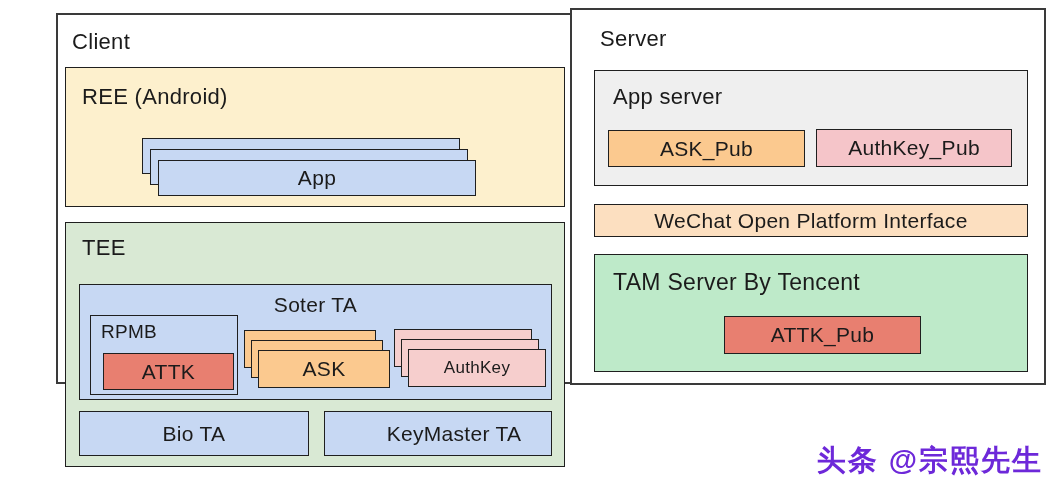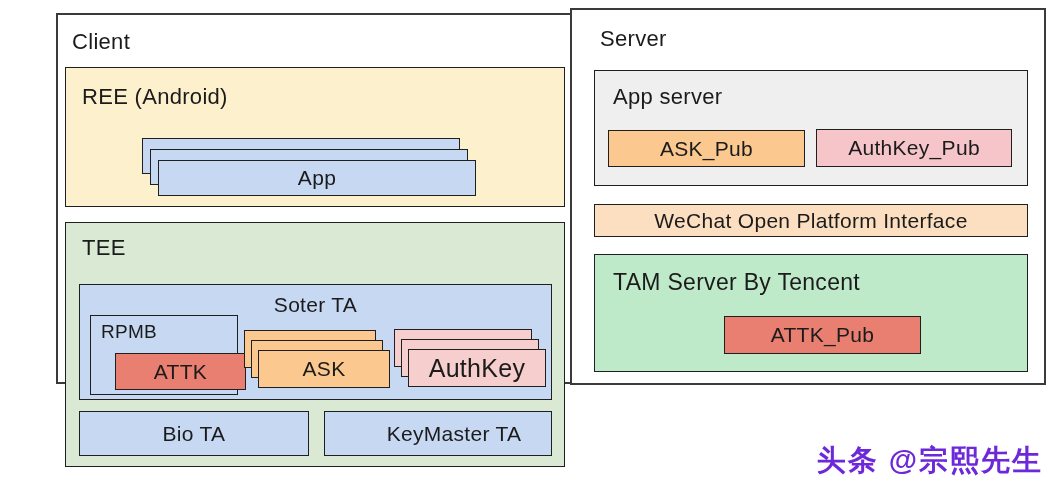--- a/index.html
+++ b/index.html
@@ -24,21 +24,21 @@
   .appcard.b1{left:84px;top:81px;}
   .appcard.front{left:92px;top:92px;}
 
   
   .tee{left:7px;top:207px;width:500px;height:245px;background:var(--tee_bg,#d9e9d4);}
   .tee-ttl{left:16px;top:12px;font-size:22px;}
   .soter{left:13px;top:61px;width:473px;height:116px;background:var(--soter_bg,#c7d8f3);}
   .soter-ttl{left:0;right:0;top:8px;text-align:center;font-size:21px;}
   .rpmb{left:10px;top:30px;width:148px;height:80px;background:var(--rpmb_bg,#c7d8f3);}
   .rpmb-ttl{left:10px;top:5px;font-size:19px;}
-  .attk{left:24px;top:37px;width:131px;height:37px;background:var(--attk_bg,#e87f70);}
+  .attk{left:12px;top:37px;width:131px;height:37px;background:var(--attk_bg,#e87f70);}
   .ask{width:132px;height:38px;background:var(--ask_bg,#fbc98f);}
   .ask.b2{left:164px;top:45px;}
   .ask.b1{left:171px;top:55px;}
   .ask.front{left:178px;top:65px;align-items:center;}
   .authkey{width:138px;height:38px;background:var(--authkey_bg,#f6cecd);}
   .authkey.b2{left:314px;top:44px;}
   .authkey.b1{left:321px;top:54px;}
   .authkey.front{left:328px;top:64px;}
   .bio{left:13px;top:188px;width:230px;height:45px;background:var(--bio_bg,#c7d8f3);}
   .keymaster{left:258px;top:188px;width:228px;height:45px;background:var(--keymaster_bg,#c7d8f3);padding-left:32px;}
@@ -47,21 +47,21 @@
   .appserver{left:22px;top:60px;width:434px;height:116px;background:var(--app_server_bg,#efefef);text-align:center;}
   .appserver-ttl{left:18px;top:13px;font-size:22px;}
   .askpub{left:13px;top:59px;width:197px;height:37px;background:var(--ask_pub_bg,#fbc98f);}
   .authkeypub{left:221px;top:58px;width:196px;height:38px;background:var(--authkey_pub_bg,#f5c5c9);}
   .wechat{left:22px;top:194px;width:434px;height:33px;background:var(--wechat_bg,#fcdfc0);font-size:21px;}
   .tam{left:22px;top:244px;width:434px;height:118px;background:var(--tam_bg,#beeac9);}
   .tam-ttl{left:18px;top:14px;font-size:23px;}
   .attkpub{left:129px;top:61px;width:197px;height:38px;background:var(--attk_pub_bg,#e87f70);}
 
   .card{display:flex;align-items:center;justify-content:center;font-size:21px;}
-  .card.small{font-size:25px;}
+  .card.small{font-size:17px;}
 
   .watermark{
     position:absolute;right:7px;top:441px;font-size:29px;font-weight:bold;
     color:#6d28d9;letter-spacing:2px;white-space:nowrap;
   }
 </style>
 </head>
 <body>
 
 <div class="canvas">

